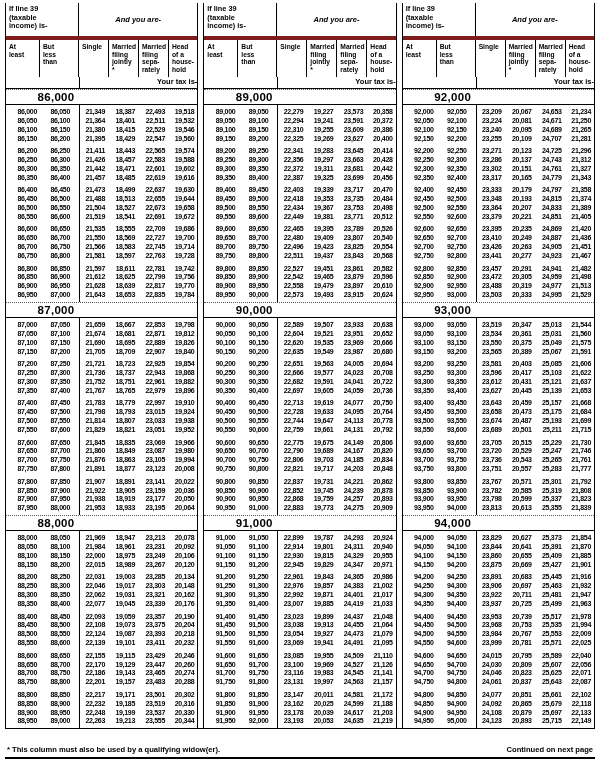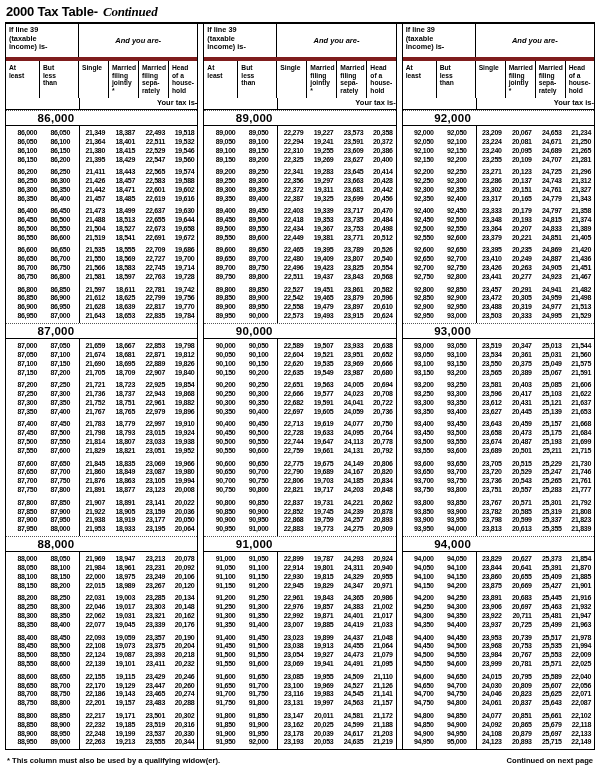--- a/index.html
+++ b/index.html
@@ -30,27 +30,26 @@
   .group:last-child{margin-bottom:1px;}
   .row{display:grid;grid-template-columns:34px 39px 30px 30px 30px 1fr;line-height:8.9px;}
   .cell{font-size:7px;font-weight:bold;text-align:right;letter-spacing:-0.3px;
         white-space:nowrap;overflow:hidden;}
   .cell.c0{padding-right:3px;}
   .cell.c1{padding-right:9px;}
   .cell.c2,.cell.c3,.cell.c4{padding-right:4px;}
   .cell.c5{padding-right:3px;}
   .footer{border-top:1.2px solid #000;border-bottom:2.5px solid #000;display:flex;
           justify-content:space-between;align-items:center;font-size:7.6px;font-weight:bold;
-          padding:6px 2px 3px 2px;margin-top:0;}
+          padding:16px 2px 3px 2px;margin-top:0;}
 </style>
 </head>
 <body>
 
 <div id="page">
-  <div class="title"><span>2000 Tax Table-</span><span class="cont">Continued</span></div>
   <div class="panels" id="panels">
   <div class="panel">
     <div class="ph-row1">
       <div class="ph-left">If line 39
 (taxable
 income) is-</div>
       <div class="ph-right">And you are-</div>
     </div>
     <div class="ph-row2">
       <div class="ph-cell">At

